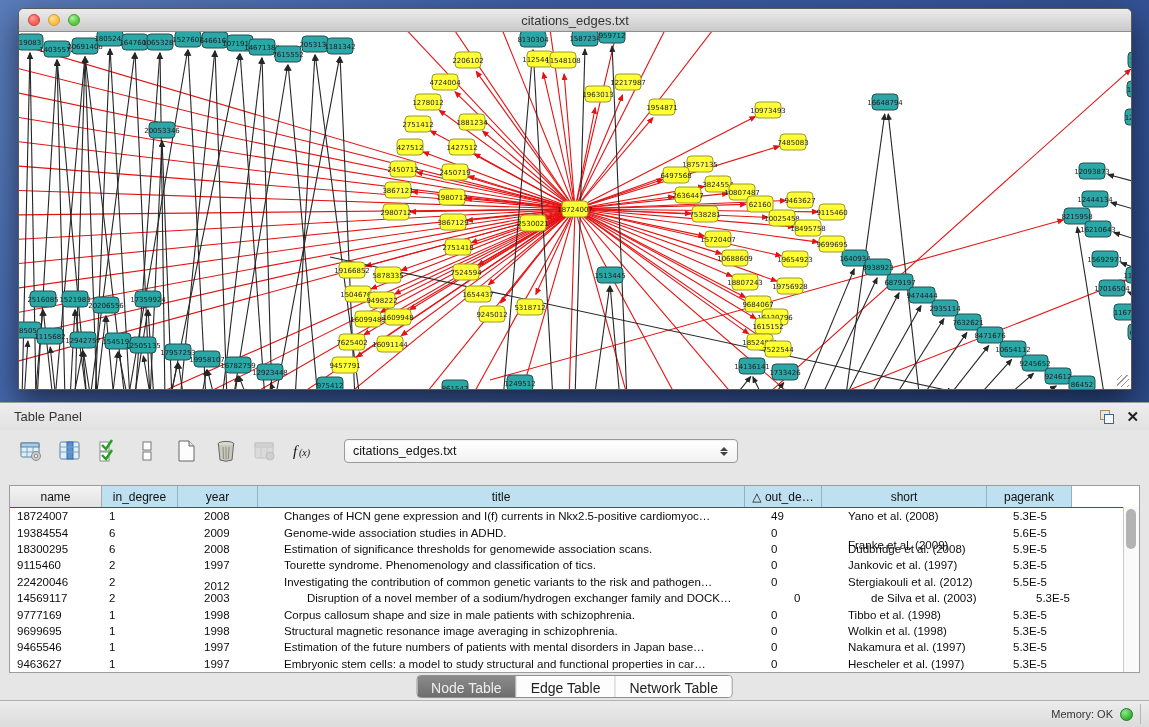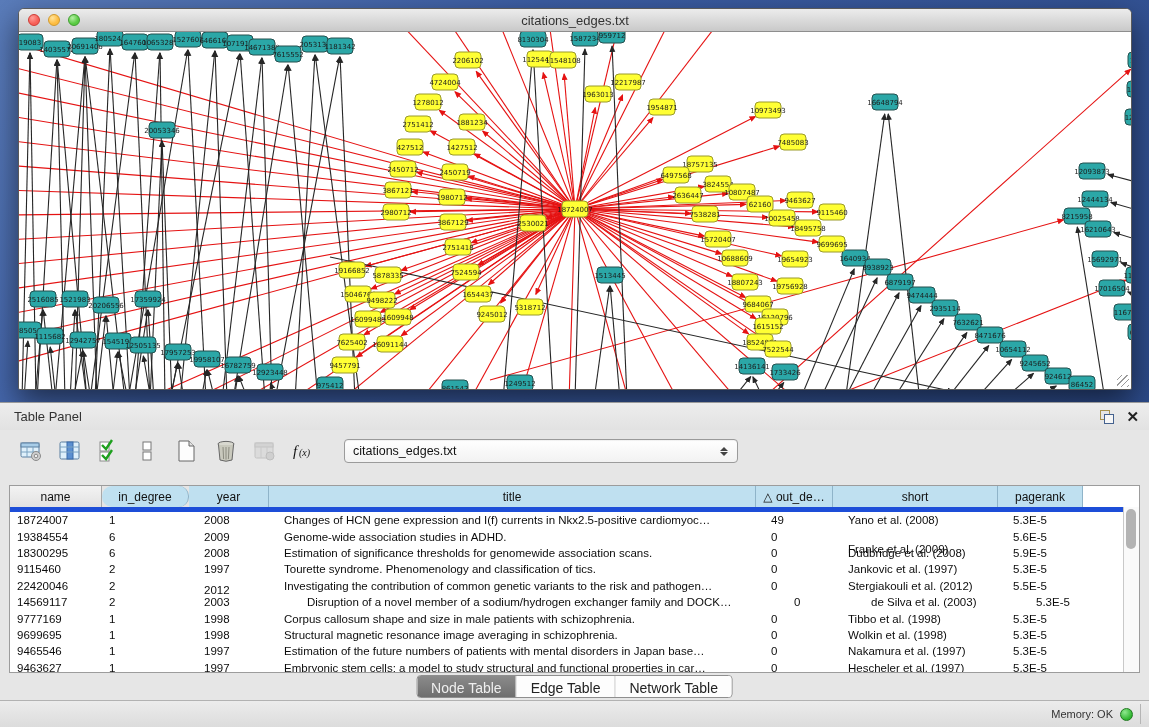--- a/index.html
+++ b/index.html
@@ -62,21 +62,21 @@
   }
   .combo .combo-text{flex:1;font-size:12.5px;color:#111;padding-left:8px;}
   .combo .combo-arrows{width:18px;display:flex;flex-direction:column;align-items:center;gap:1px;padding-right:4px;}
   .combo .combo-arrows span{width:0;height:0;border-left:4px solid transparent;border-right:4px solid transparent;}
   .combo .up{border-bottom:4px solid #444;}
   .combo .dn{border-top:4px solid #444;}
   .table-wrap{
     position:absolute;left:9px;right:9px;top:82px;height:188px;
     border:1px solid #9c9c9c;background:#fff;box-sizing:border-box;overflow:hidden;
   }
-  .thead{display:flex;height:21px;background:#e5e5e5;border-bottom:5px solid #1d4ed8;}
+  .thead{display:flex;height:21px;background:#e5e5e5;border-bottom:1px solid #1d4ed8;}
   .th{
     font-size:12px;color:#111;display:flex;align-items:center;justify-content:center;
     border-right:1px solid #8fb4c9;box-sizing:border-box;background:#bfe0f0;white-space:nowrap;overflow:hidden;
   }
   .th.sel{background:linear-gradient(#f3f3f3,#e2e2e2);border-right:1px solid #a8a8a8;}
   .th.fill{flex:1;border-right:none;background:#fff;}
   .tbody .tr{display:flex;height:16.4px;align-items:center;}
   .td{font-size:11.5px;color:#0c0c0c;padding-left:7px;box-sizing:border-box;white-space:nowrap;overflow:hidden;}
   .vscroll{
     position:absolute;right:0;top:21px;bottom:0;width:15px;background:#fafafa;border-left:1px solid #c9c9c9;
@@ -866,21 +866,21 @@
       <span class="combo-arrows">
           <span class="up"></span>
           <span class="dn"></span>
         </span>
     </div>
   </div>
 
   <div class="table-wrap">
     <div class="thead" id="thead">
         <div class="th sel" style="width: 92px;">name</div>
-        <div class="th" style="width: 87px; border-radius: 10px;">in_degree</div>
+        <div class="th" style="width: 76px;">in_degree</div>
         <div class="th" style="width: 80px;">year</div>
         <div class="th" style="width: 487px;">title</div>
         <div class="th" style="width: 77px;">△ out_de…</div>
         <div class="th" style="width: 165px;">short</div>
         <div class="th" style="width: 85px;">pagerank</div>
         <div class="th fill"></div>
       </div>
     <div class="tbody" id="tbody">
         <div class="tr">
           <div class="td" style="width: 92px;">18724007</div>

